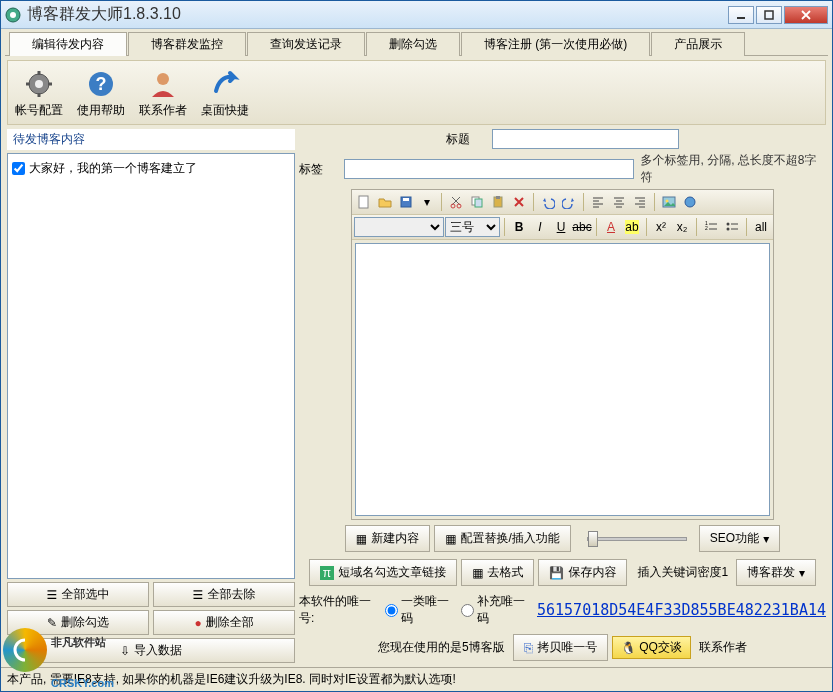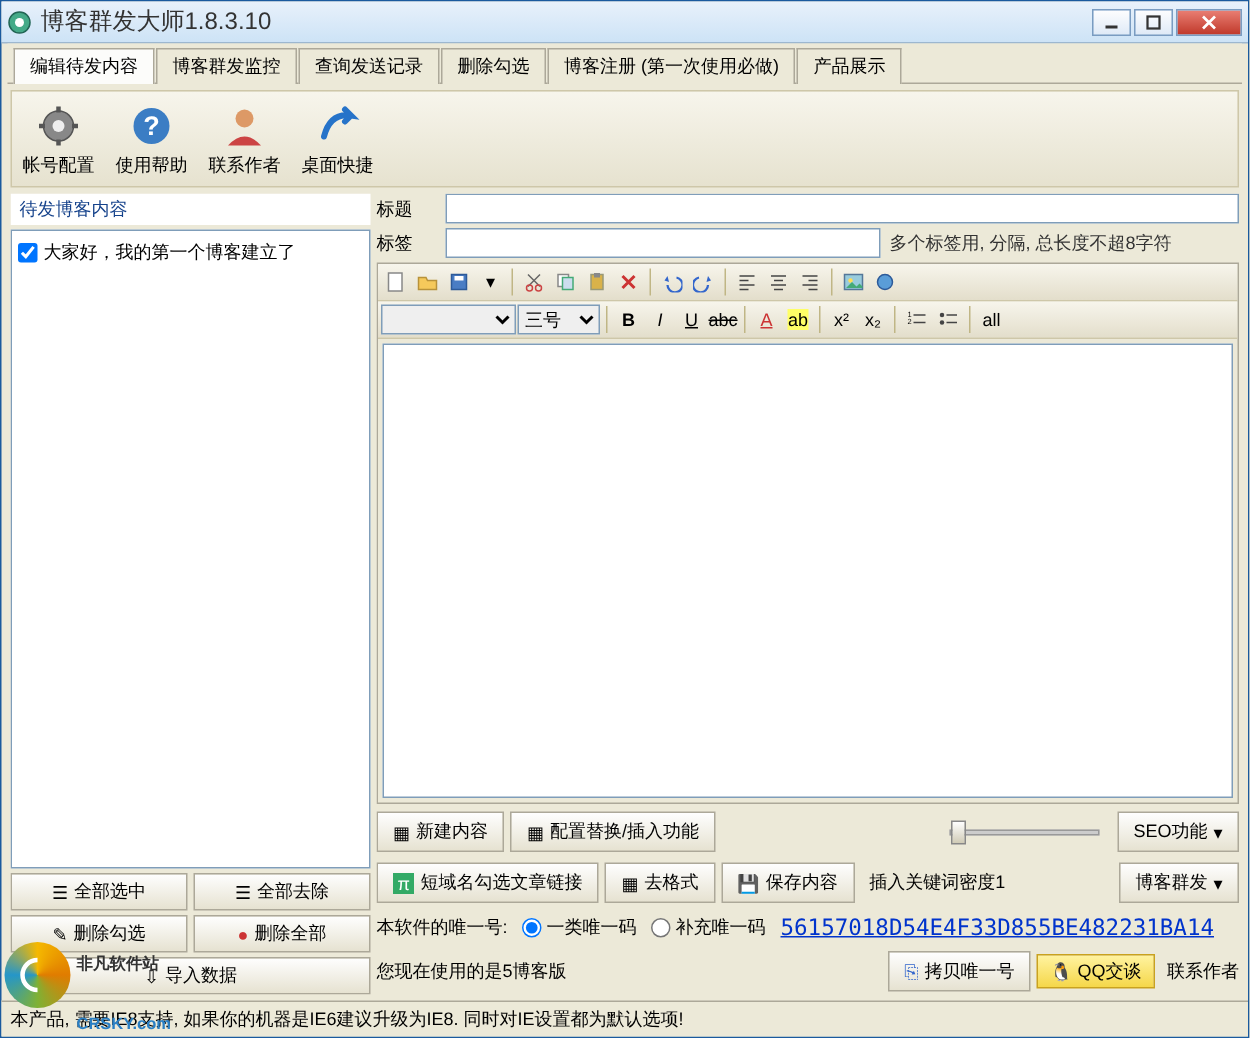--- a/index.html
+++ b/index.html
@@ -6,37 +6,37 @@
 body { font-family: "Microsoft YaHei", SimSun, Arial, sans-serif; font-size: 12px; background: #d4d0c8; }
 .window { width: 833px; height: 692px; border: 1px solid #1a5a9e; background: #ece9d8; display: flex; flex-direction: column; position: relative; }
 .titlebar { height: 28px; background: linear-gradient(to bottom, #e8f1fb, #cde3f6); display: flex; align-items: center; padding: 0 4px; border-bottom: 1px solid #9db7cf; }
 .titlebar-icon { width: 16px; height: 16px; margin-right: 6px; display: inline-flex; }
 .titlebar-title { flex: 1; color: #333; font-size: 16px; }
 .titlebar-buttons { display: flex; gap: 2px; }
 .tbtn { width: 28px; height: 18px; border: 1px solid #7a9cc1; background: linear-gradient(#fdfdfe,#dfeaf7); font-size: 10px; display: flex; align-items: center; justify-content: center; cursor: pointer; }
 .tbtn.close { background: linear-gradient(#e97e73,#c0392b); color:#fff; width: 44px; }
 .tbtn.min, .tbtn.max { width: 26px; }
 .tabstrip { display: flex; background: #ece9d8; border-bottom: 1px solid #aca899; padding: 2px 4px 0 4px; margin: 0 4px; }
-.tab { padding: 3px 10px; border: 1px solid #aca899; border-bottom: none; background: #ece9d8; margin-right: 1px; cursor: pointer; position: relative; top: 1px; }
+.tab { padding: 3px 22px; border: 1px solid #aca899; border-bottom: none; background: #ece9d8; margin-right: 1px; cursor: pointer; position: relative; top: 1px; }
 .tab.active { background: #fcfcfa; }
 .body { flex: 1; display: flex; flex-direction: column; padding: 4px 6px; gap: 4px; overflow: hidden; }
 .toolbar-main { display: flex; gap: 6px; background: linear-gradient(#f7f5ec,#e6e2cf); border: 1px solid #cec7a9; padding: 3px; }
 .tbitem { display: flex; flex-direction: column; align-items: center; padding: 2px 4px; cursor: pointer; min-width: 50px; }
 .tbitem .ico { width: 32px; height: 32px; display:flex; align-items:center; justify-content:center; }
 .tbitem span { font-size: 12px; margin-top: 2px; }
 .content-row { flex: 1; display: flex; gap: 4px; overflow: hidden; }
-.sidebar { width: 240px; display: flex; flex-direction: column; gap: 3px; }
+.sidebar { width: 288px; display: flex; flex-direction: column; gap: 3px; }
 .groupbox-title { color: #15428b; font-size: 12px; padding: 2px 6px; background:#fff; }
 .list { flex: 1; background: #fff; border: 1px solid #7f9db9; padding: 4px; overflow: auto; }
 .list-item { display: flex; align-items: center; gap: 4px; padding: 2px 0; }
 .list-item input[type=checkbox] { width: 13px; height: 13px; }
 .btn { border: 1px solid #aca899; background: linear-gradient(#fefefe,#e6e2d1); padding: 3px 8px; cursor: pointer; display: inline-flex; align-items: center; gap: 4px; font-size: 12px; }
 .btn-row { display: flex; gap: 4px; }
 .btn-row .btn { flex: 1; justify-content: center; }
-.main { flex: 1; display: flex; flex-direction: column; gap: 3px; overflow: hidden; }
+.main { flex: 1; display: flex; flex-direction: column; gap: 3px; overflow: hidden; align-items: center; }
 .form-row { display: flex; align-items: center; gap: 6px; }
 .form-row label { width: 40px; text-align: left; }
 .text-input { flex: 1; border: 1px solid #7f9db9; height: 20px; padding: 1px 4px; background: #fff; }
 .hint { color: #333; font-size: 12px; }
 .editor-wrap { flex: 1; display: flex; flex-direction: column; border: 1px solid #aca899; background: #ece9d8; overflow: hidden; }
 .editor-tb { display: flex; flex-wrap: nowrap; background: linear-gradient(#f7f5ec,#e3decb); border-bottom: 1px solid #cec7a9; padding: 2px; gap: 1px; align-items: center; overflow: hidden; height: 25px; }
 .editor-tb .ebtn { width: 20px; height: 20px; display: flex; align-items: center; justify-content: center; cursor: pointer; border: 1px solid transparent; flex-shrink: 0; }
 .editor-tb .sep { width: 1px; height: 18px; background: #c0b685; margin: 0 3px; flex-shrink: 0; }
 .editor-tb select { height: 20px; border: 1px solid #7f9db9; font-size: 12px; flex-shrink: 0; }
 .editor-area { flex: 1; background: #fff; border: 1px solid #7f9db9; margin: 3px; }

